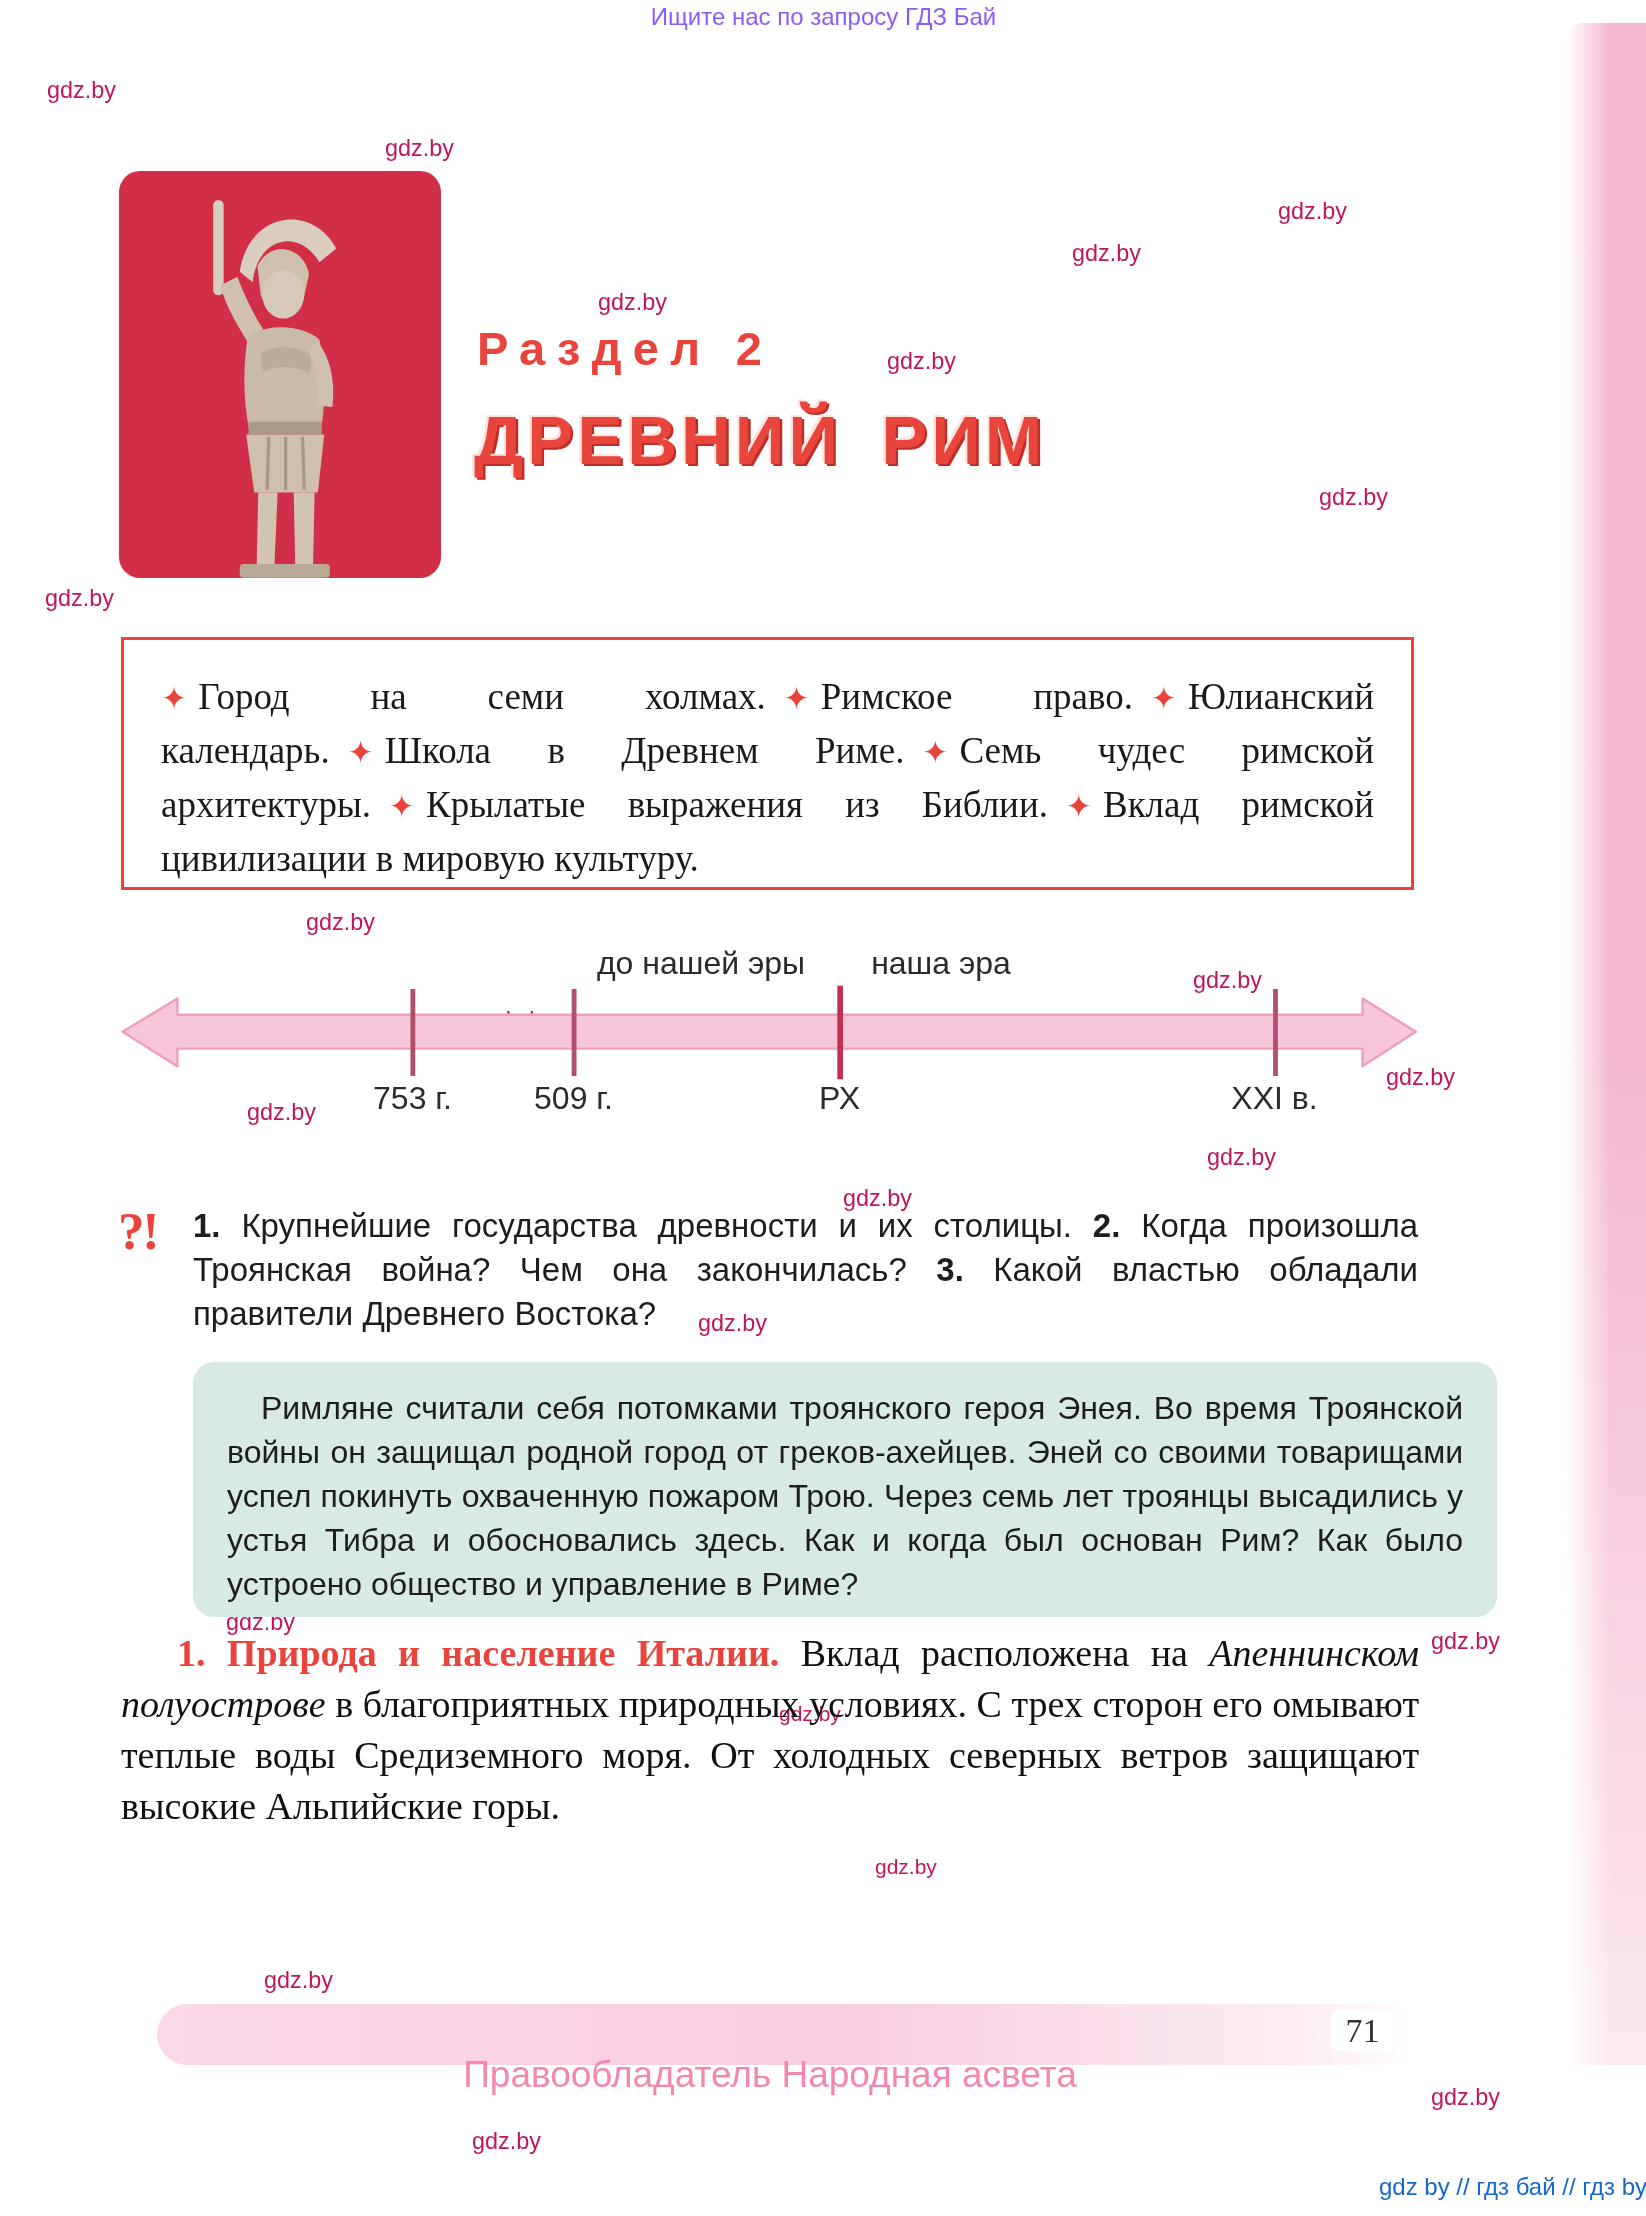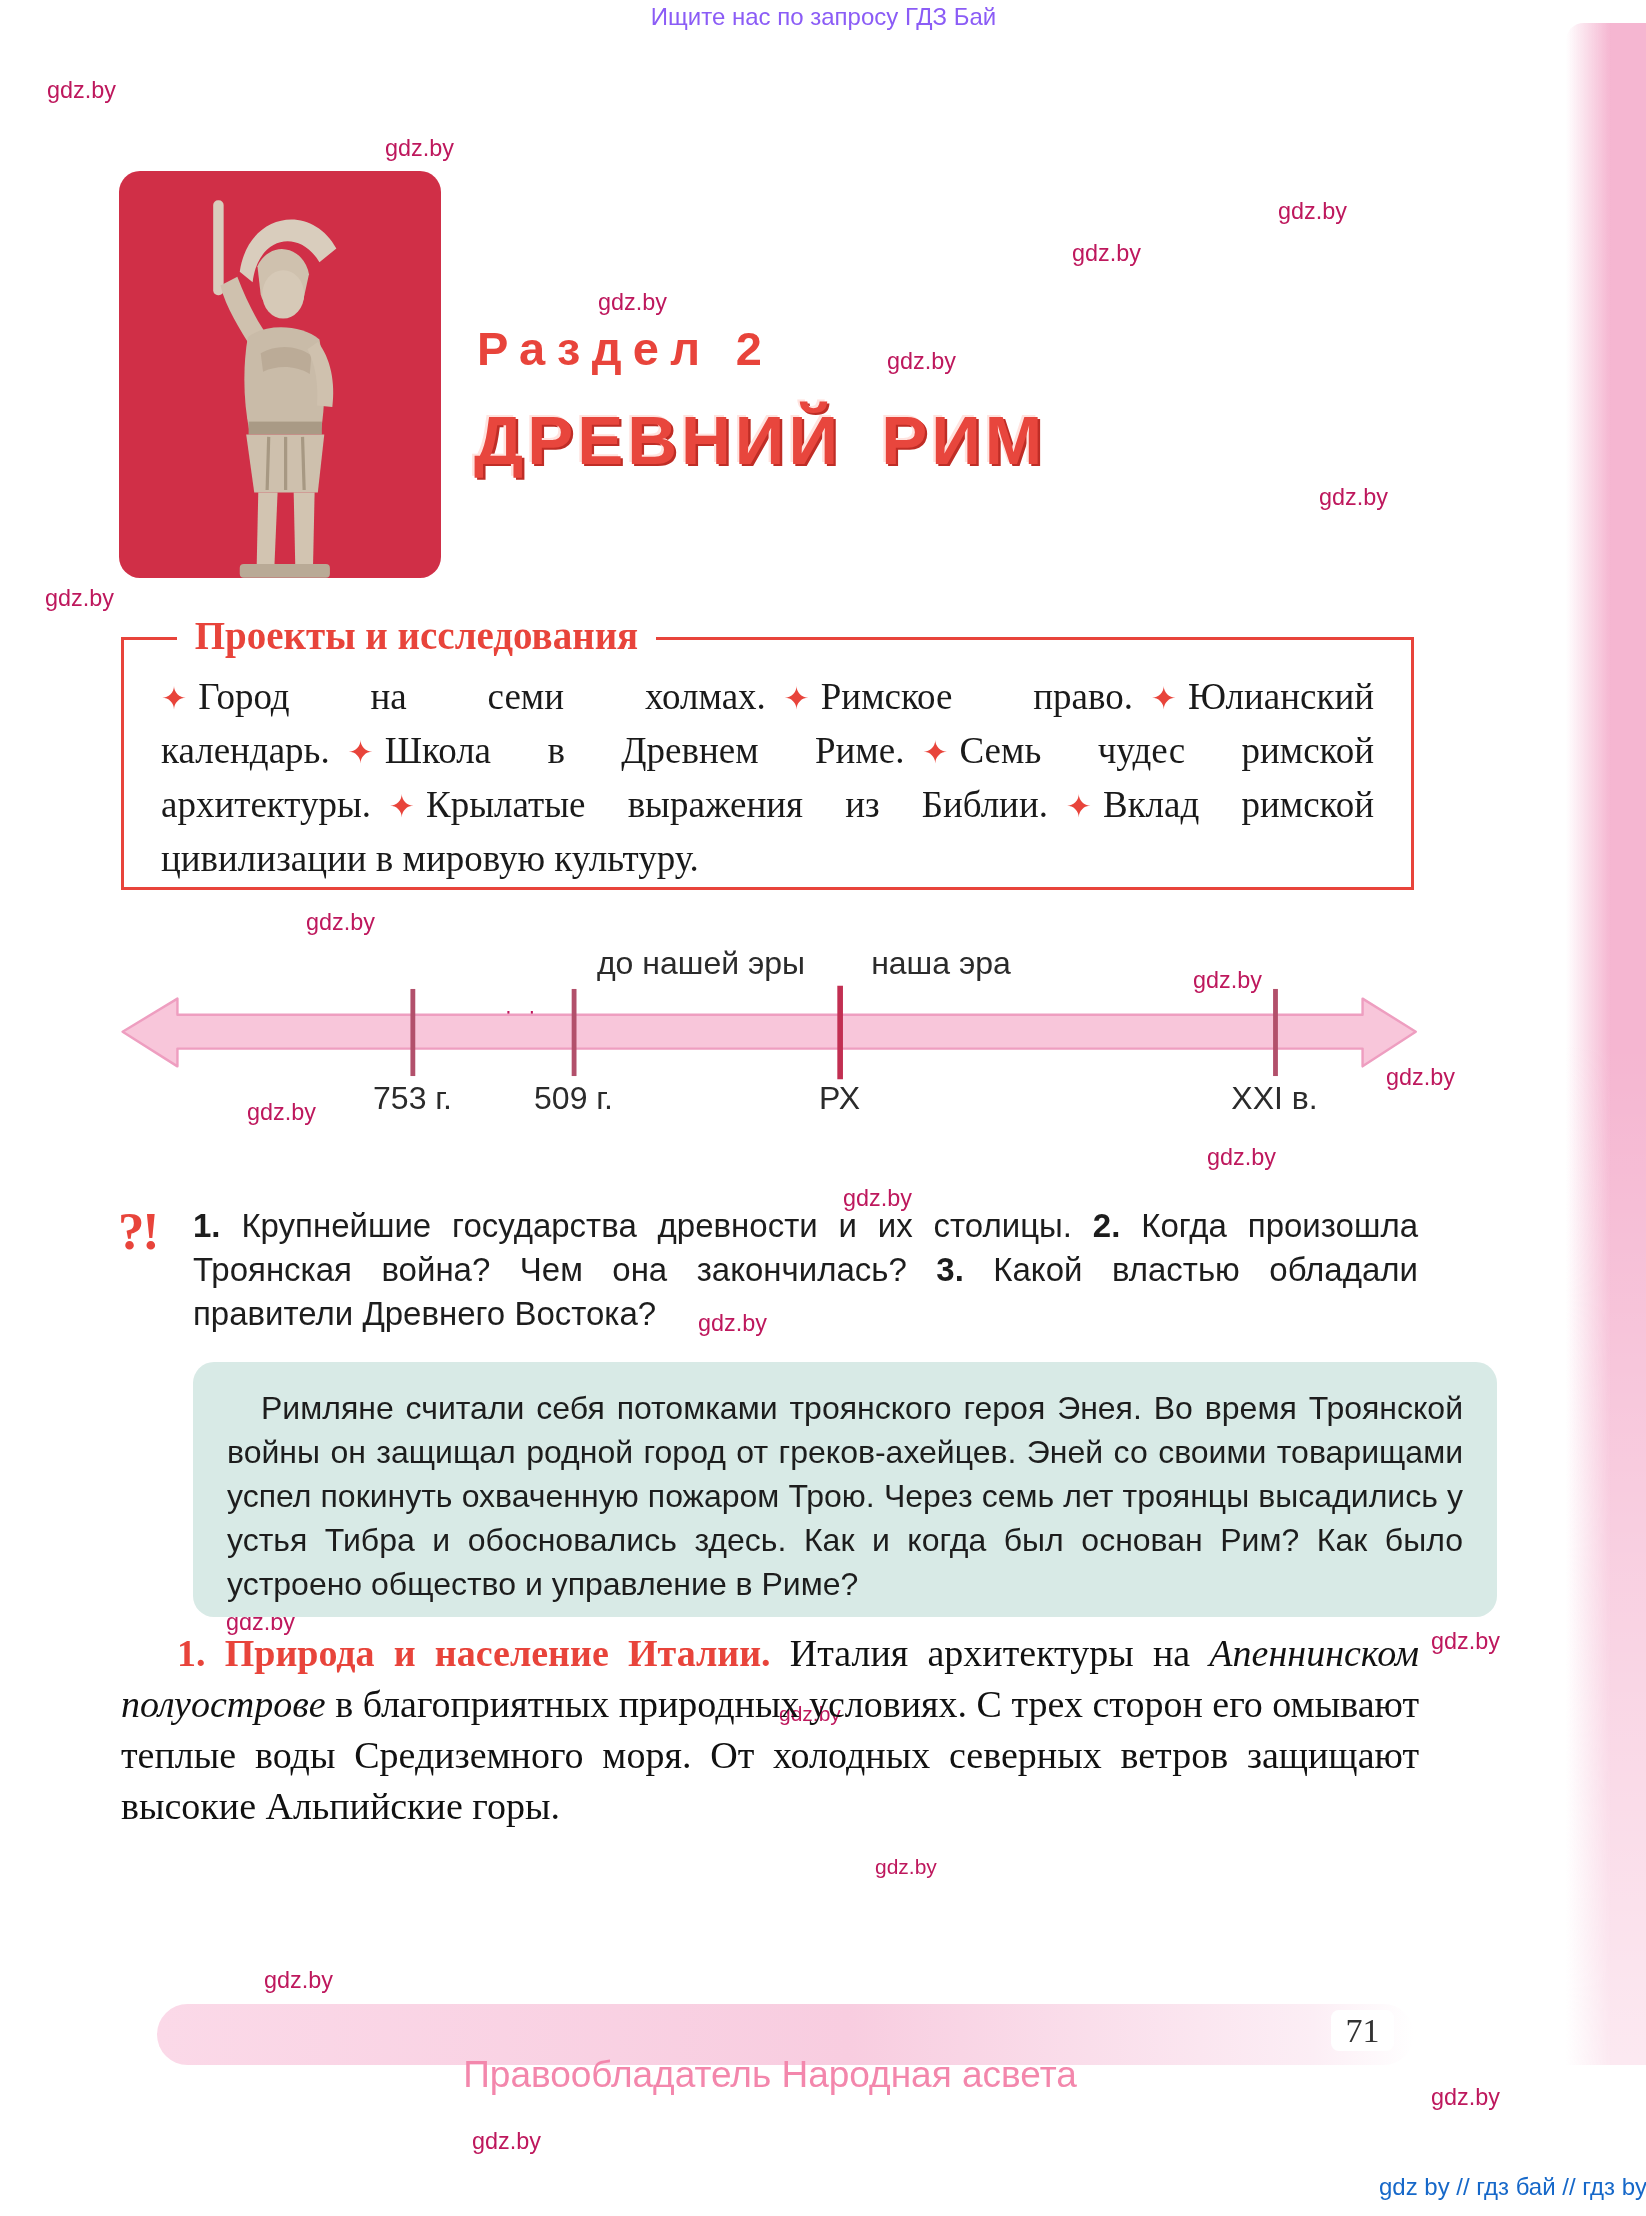--- a/index.html
+++ b/index.html
@@ -167,21 +167,20 @@
       <path d="M173 399 L197 399 L193 492 L171 492 Z" fill="#d2c4b1"></path>
       <path d="M217 399 L243 399 L241 492 L219 492 Z" fill="#d2c4b1"></path>
       <rect x="150" y="488" width="112" height="17" rx="5" fill="#b9aa96"></rect>
     </svg>
   </div>
 
   <div class="section-label">Раздел 2</div>
   <div class="section-title">ДРЕВНИЙ РИМ</div>
 
   <div class="projects-box">
-    <div class="projects-title">Проекты и исследования</div>
     <p class="projects-text"><span class="star">✦</span><span>Город на семи холмах.</span><span class="star">✦</span><span>Римское право.</span><span class="star">✦</span><span>Юлианский календарь.</span><span class="star">✦</span><span>Школа в Древнем Риме.</span><span class="star">✦</span><span>Семь чудес римской архитектуры.</span><span class="star">✦</span><span>Крылатые выражения из Библии.</span><span class="star">✦</span><span>Вклад римской цивилизации в мировую культуру.</span></p>
   </div>
 
   <div class="timeline">
     <div class="tl-era tl-era-left">до нашей эры</div>
     <div class="tl-era tl-era-right">наша эра</div>
     <svg class="tl-svg" width="1298" height="97" viewBox="0 0 1610 120">
       <polygon points="2,59 70,18 70,38 1540,38 1540,18 1606,59 1540,102 1540,80 70,80 70,102" fill="#f8c6da" stroke="#ee9ec0" stroke-width="3" stroke-linejoin="round"></polygon>
       <line x1="362" y1="6" x2="362" y2="114" stroke="#b2506b" stroke-width="6"></line>
       <line x1="562" y1="6" x2="562" y2="114" stroke="#b2506b" stroke-width="6"></line>
@@ -197,21 +196,21 @@
 
   <div class="q-marker">?!</div>
 
   <p class="questions"><b>1.</b><span> Крупнейшие государства древности и их столицы. </span><b>2.</b><span> Когда произошла Троянская война? Чем она закончилась? </span><b>3.</b><span> Какой властью обладали правители Древнего Востока?</span></p>
 
   <div class="intro-box">
     <p>Римляне считали себя потомками троянского героя Энея. Во время Троянской войны он защищал родной город от греков-ахейцев. Эней со своими товарищами успел покинуть охваченную пожаром Трою. Через семь лет троянцы высадились у устья Тибра и обосновались здесь. Как и когда был основан Рим? Как было устроено общество и управление в Риме?</p>
   </div>
 
   <div class="main-text">
-    <p><b class="lead">1. Природа и население Италии.</b><span> Италия архитектуры на </span><i>Апеннинском полуострове</i><span> в благоприятных природных условиях. С трех сторон его омывают теплые воды Средиземного моря. От холодных северных ветров защищают высокие Альпийские горы.</span></p>
+    <p><b class="lead">1. Природа и население Италии.</b><span> Вклад расположена на </span><i>Апеннинском полуострове</i><span> в благоприятных природных условиях. С трех сторон его омывают теплые воды Средиземного моря. От холодных северных ветров защищают высокие Альпийские горы.</span></p>
   </div>
 
   <div class="footer-bar"></div>
   <div class="page-num">71</div>
   <div class="copyright">Правообладатель Народная асвета</div>
   <a class="footer-links">gdz by  //  гдз бай  //  гдз by</a>
 
 </div>
 
 

